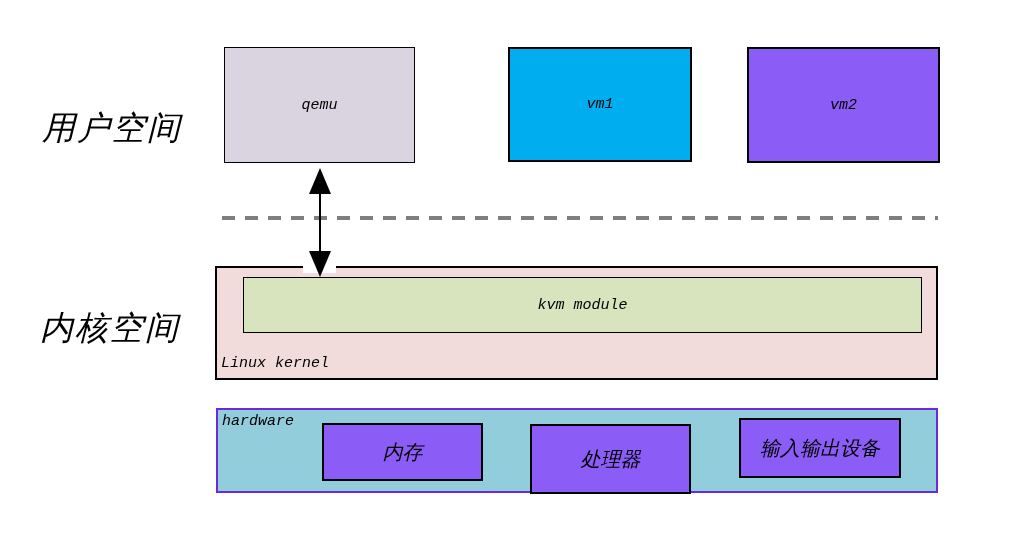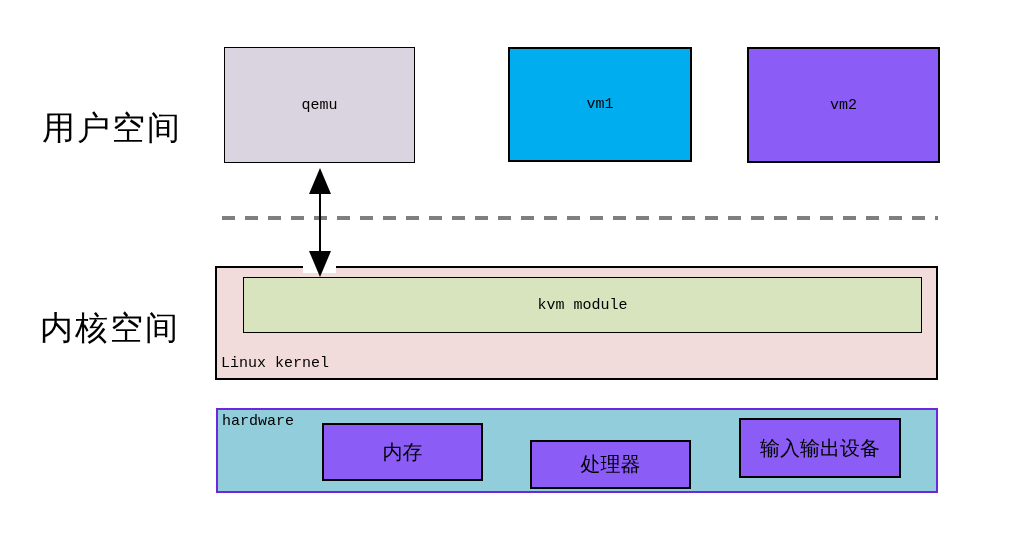--- a/index.html
+++ b/index.html
@@ -7,20 +7,21 @@
     padding: 0;
     background: #ffffff;
     font-family: "Liberation Sans", sans-serif;
   }
   #canvas {
     position: relative;
     width: 1022px;
     height: 536px;
     background: #ffffff;
     overflow: hidden;
+    font-style: italic;
   }
   .cn-label {
     position: absolute;
     font-family: "DejaVu Serif", "Liberation Serif", serif;
     font-size: 33px;
     color: #000000;
     letter-spacing: 2px;
     white-space: nowrap;
   }
   #user-space-label { left: 42px; top: 106px; }
@@ -139,21 +140,21 @@
   .hw-component {
     position: absolute;
     box-sizing: border-box;
     background: #8b5cf6;
     border: 2px solid #000;
     display: flex;
     align-items: center;
     justify-content: center;
   }
   #memory-box { left: 104px; top: 13px; width: 161px; height: 58px; }
-  #cpu-box    { left: 312px; top: 30px; width: 161px; height: 49px; }
+  #cpu-box    { left: 312px; top: 14px; width: 161px; height: 70px; }
   #io-box     { left: 521px; top: 8px; width: 162px; height: 60px; }
 </style>
 </head>
 <body>
 
 <div id="canvas">
 
   <div id="user-space-label" class="cn-label">用户空间</div>
   <div id="kernel-space-label" class="cn-label">内核空间</div>
 

